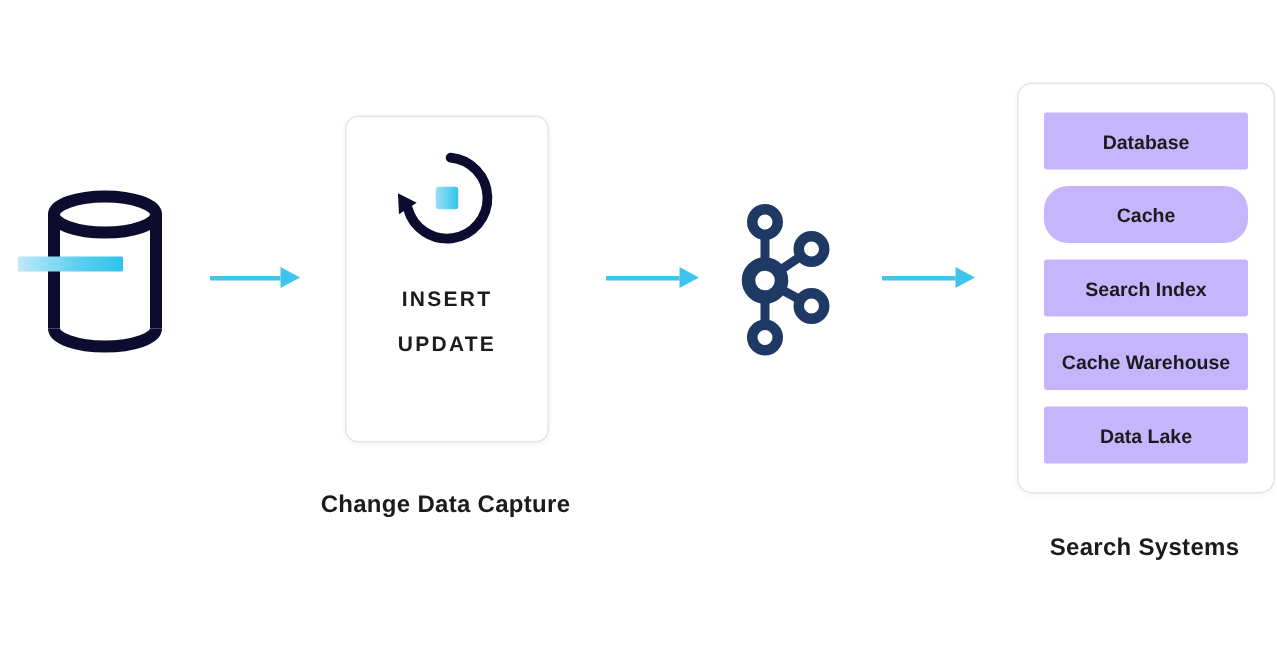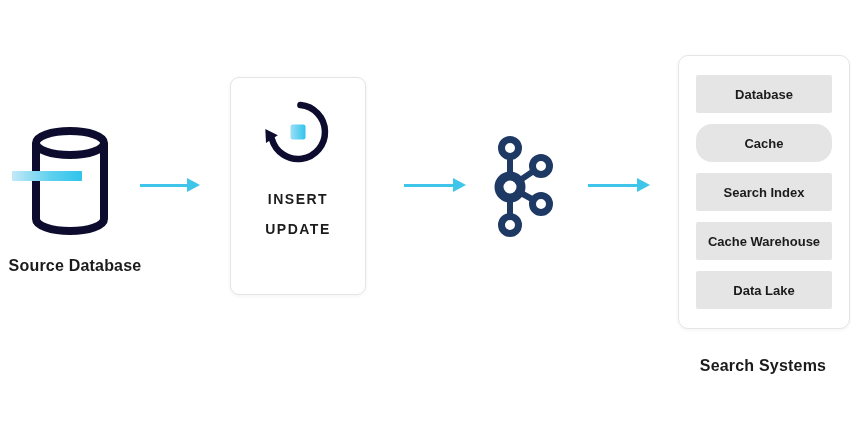--- a/index.html
+++ b/index.html
@@ -29,38 +29,37 @@
     position:absolute;left:0;width:134px;text-align:center;
     font-size:14px;font-weight:600;letter-spacing:1.5px;color:#1c1c1c;
   }
   
   #stream-bar{
     left:12px;top:171px;width:70px;height:10px;z-index:2;border-radius:1px;
     background:linear-gradient(90deg,#c2e9f8 0%,#5fd0ef 55%,#2fc4ec 100%);
   }
   
   .target-row{
-    position:absolute;left:17px;width:136px;height:38px;background:#e5e5e5;border-radius:2px;
+    position:absolute;left:17px;width:136px;height:38px;background:#c4b5fd;border-radius:2px;
     display:flex;align-items:center;justify-content:center;
     font-size:13px;font-weight:700;color:#1b1b1b;
   }
 </style>
 </head>
 <body>
 
 <div id="canvas">
 
   <svg class="abs" style="left:28px;top:126px;" width="84" height="115" viewBox="0 0 84 115">
     <ellipse cx="42" cy="17" rx="34" ry="12" fill="none" stroke="#0d0c2e" stroke-width="8"></ellipse>
     <line x1="8" y1="17" x2="8" y2="93" stroke="#0d0c2e" stroke-width="8"></line>
     <line x1="76" y1="17" x2="76" y2="93" stroke="#0d0c2e" stroke-width="8"></line>
     <path d="M 8 93 A 34 12 0 0 0 76 93" fill="none" stroke="#0d0c2e" stroke-width="8"></path>
   </svg>
   <div class="abs" id="stream-bar"></div>
-  <div class="node-label" style="left:0px;top:257px;width:150px;">Source Database</div>
 
   <div class="arrow" style="left:140px;top:178px;width:60px;">
     <div class="arrow-line"></div>
     <div class="arrow-head"></div>
   </div>
 
   <div class="card" id="cdc-box">
     <svg style="position:absolute;left:32px;top:19px;" width="70" height="70" viewBox="0 0 70 70">
       <defs>
         <linearGradient id="sqGrad" x1="0" y1="0" x2="1" y2="0">
@@ -68,20 +67,21 @@
           <stop offset="1" stop-color="#2fc4ec"></stop>
         </linearGradient>
       </defs>
       <path d="M 37.4 8.1 A 27 27 0 1 1 8.9 42.0" fill="none" stroke="#0d0c2e" stroke-width="6.5" stroke-linecap="round"></path>
       <polygon points="2.3,31.9 3.0,45.9 14.8,38.2" fill="#0d0c2e"></polygon>
       <rect x="27.5" y="27.5" width="15" height="15" rx="2" fill="url(#sqGrad)"></rect>
     </svg>
     <div class="op" style="top:113px;text-align:center;">INSERT</div>
     <div class="op" style="top:143px;">UPDATE</div>
   </div>
+  <div class="node-label" style="left:197px;top:328px;width:200px;">Change Data Capture</div>
 
   <div class="arrow" style="left:404px;top:178px;width:62px;">
     <div class="arrow-line"></div>
     <div class="arrow-head"></div>
   </div>
 
   <svg class="abs" style="left:477px;top:132px;" width="80" height="106" viewBox="0 0 80 106">
     <g stroke="#1e3a64" stroke-width="6">
       <line x1="33" y1="16" x2="33" y2="93"></line>
       <line x1="33" y1="55" x2="64" y2="34"></line>

